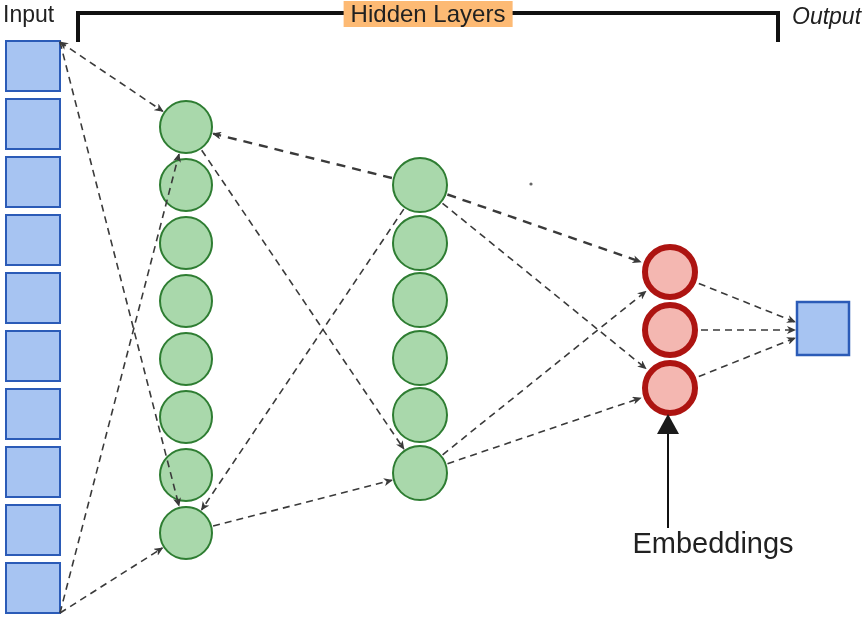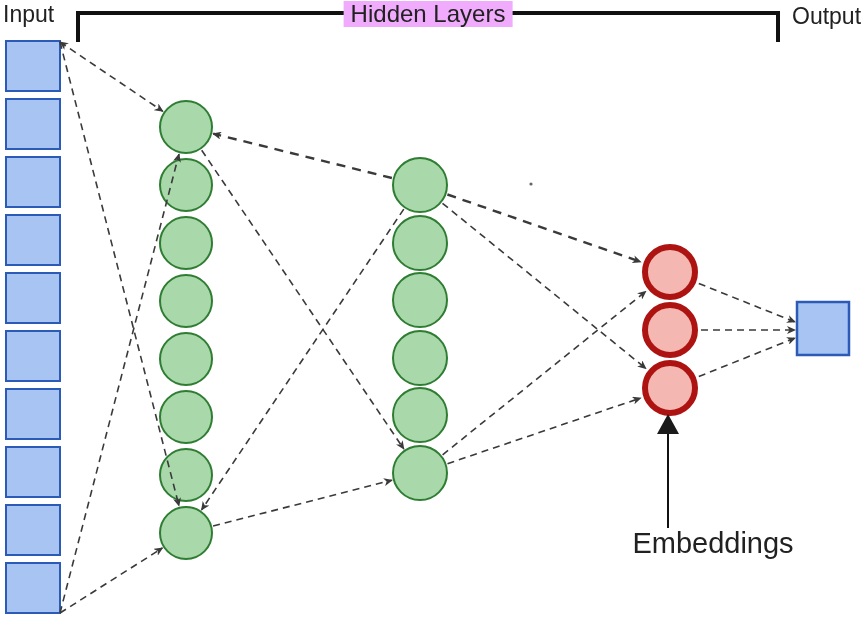--- a/index.html
+++ b/index.html
@@ -1,21 +1,21 @@
 <!DOCTYPE html>
 <html><head>
 <meta charset="utf-8">
 <style>
   html,body{margin:0;padding:0;background:#fff;width:865px;height:619px;overflow:hidden;}
   .stage{position:relative;width:865px;height:619px;font-family:"Liberation Sans",sans-serif;background:#fff;}
   svg{position:absolute;left:0;top:0;}
   .lbl{position:absolute;color:#212121;font-size:23px;line-height:26px;white-space:nowrap;text-align:center;}
   .lbl-input{left:3px;top:1px;}
-  .lbl-hidden{left:428px;top:1px;transform:translateX(-50%);background:#f0abfc;padding:0 7px;font-size:24px;}
-  .lbl-output{left:792px;top:3px;}
+  .lbl-hidden{left:428px;top:1px;transform:translateX(-50%);background:#fdba74;padding:0 7px;font-size:24px;}
+  .lbl-output{left:792px;top:3px;font-style:italic;}
   .lbl-embed{left:669px;top:530px;transform:translateX(-50%);font-size:29px;color:#212121;margin-left:44px;}
 </style>
 </head>
 <body>
 
 <div class="stage">
   <svg id="diagram" width="865" height="619" viewBox="0 0 865 619">
       <defs>
         <marker id="ah" markerWidth="9" markerHeight="8" refX="8" refY="4" orient="auto" markerUnits="userSpaceOnUse">
           <path d="M0,0 L9,4 L0,8 L2.5,4 Z" fill="#3a3a3a"></path>

